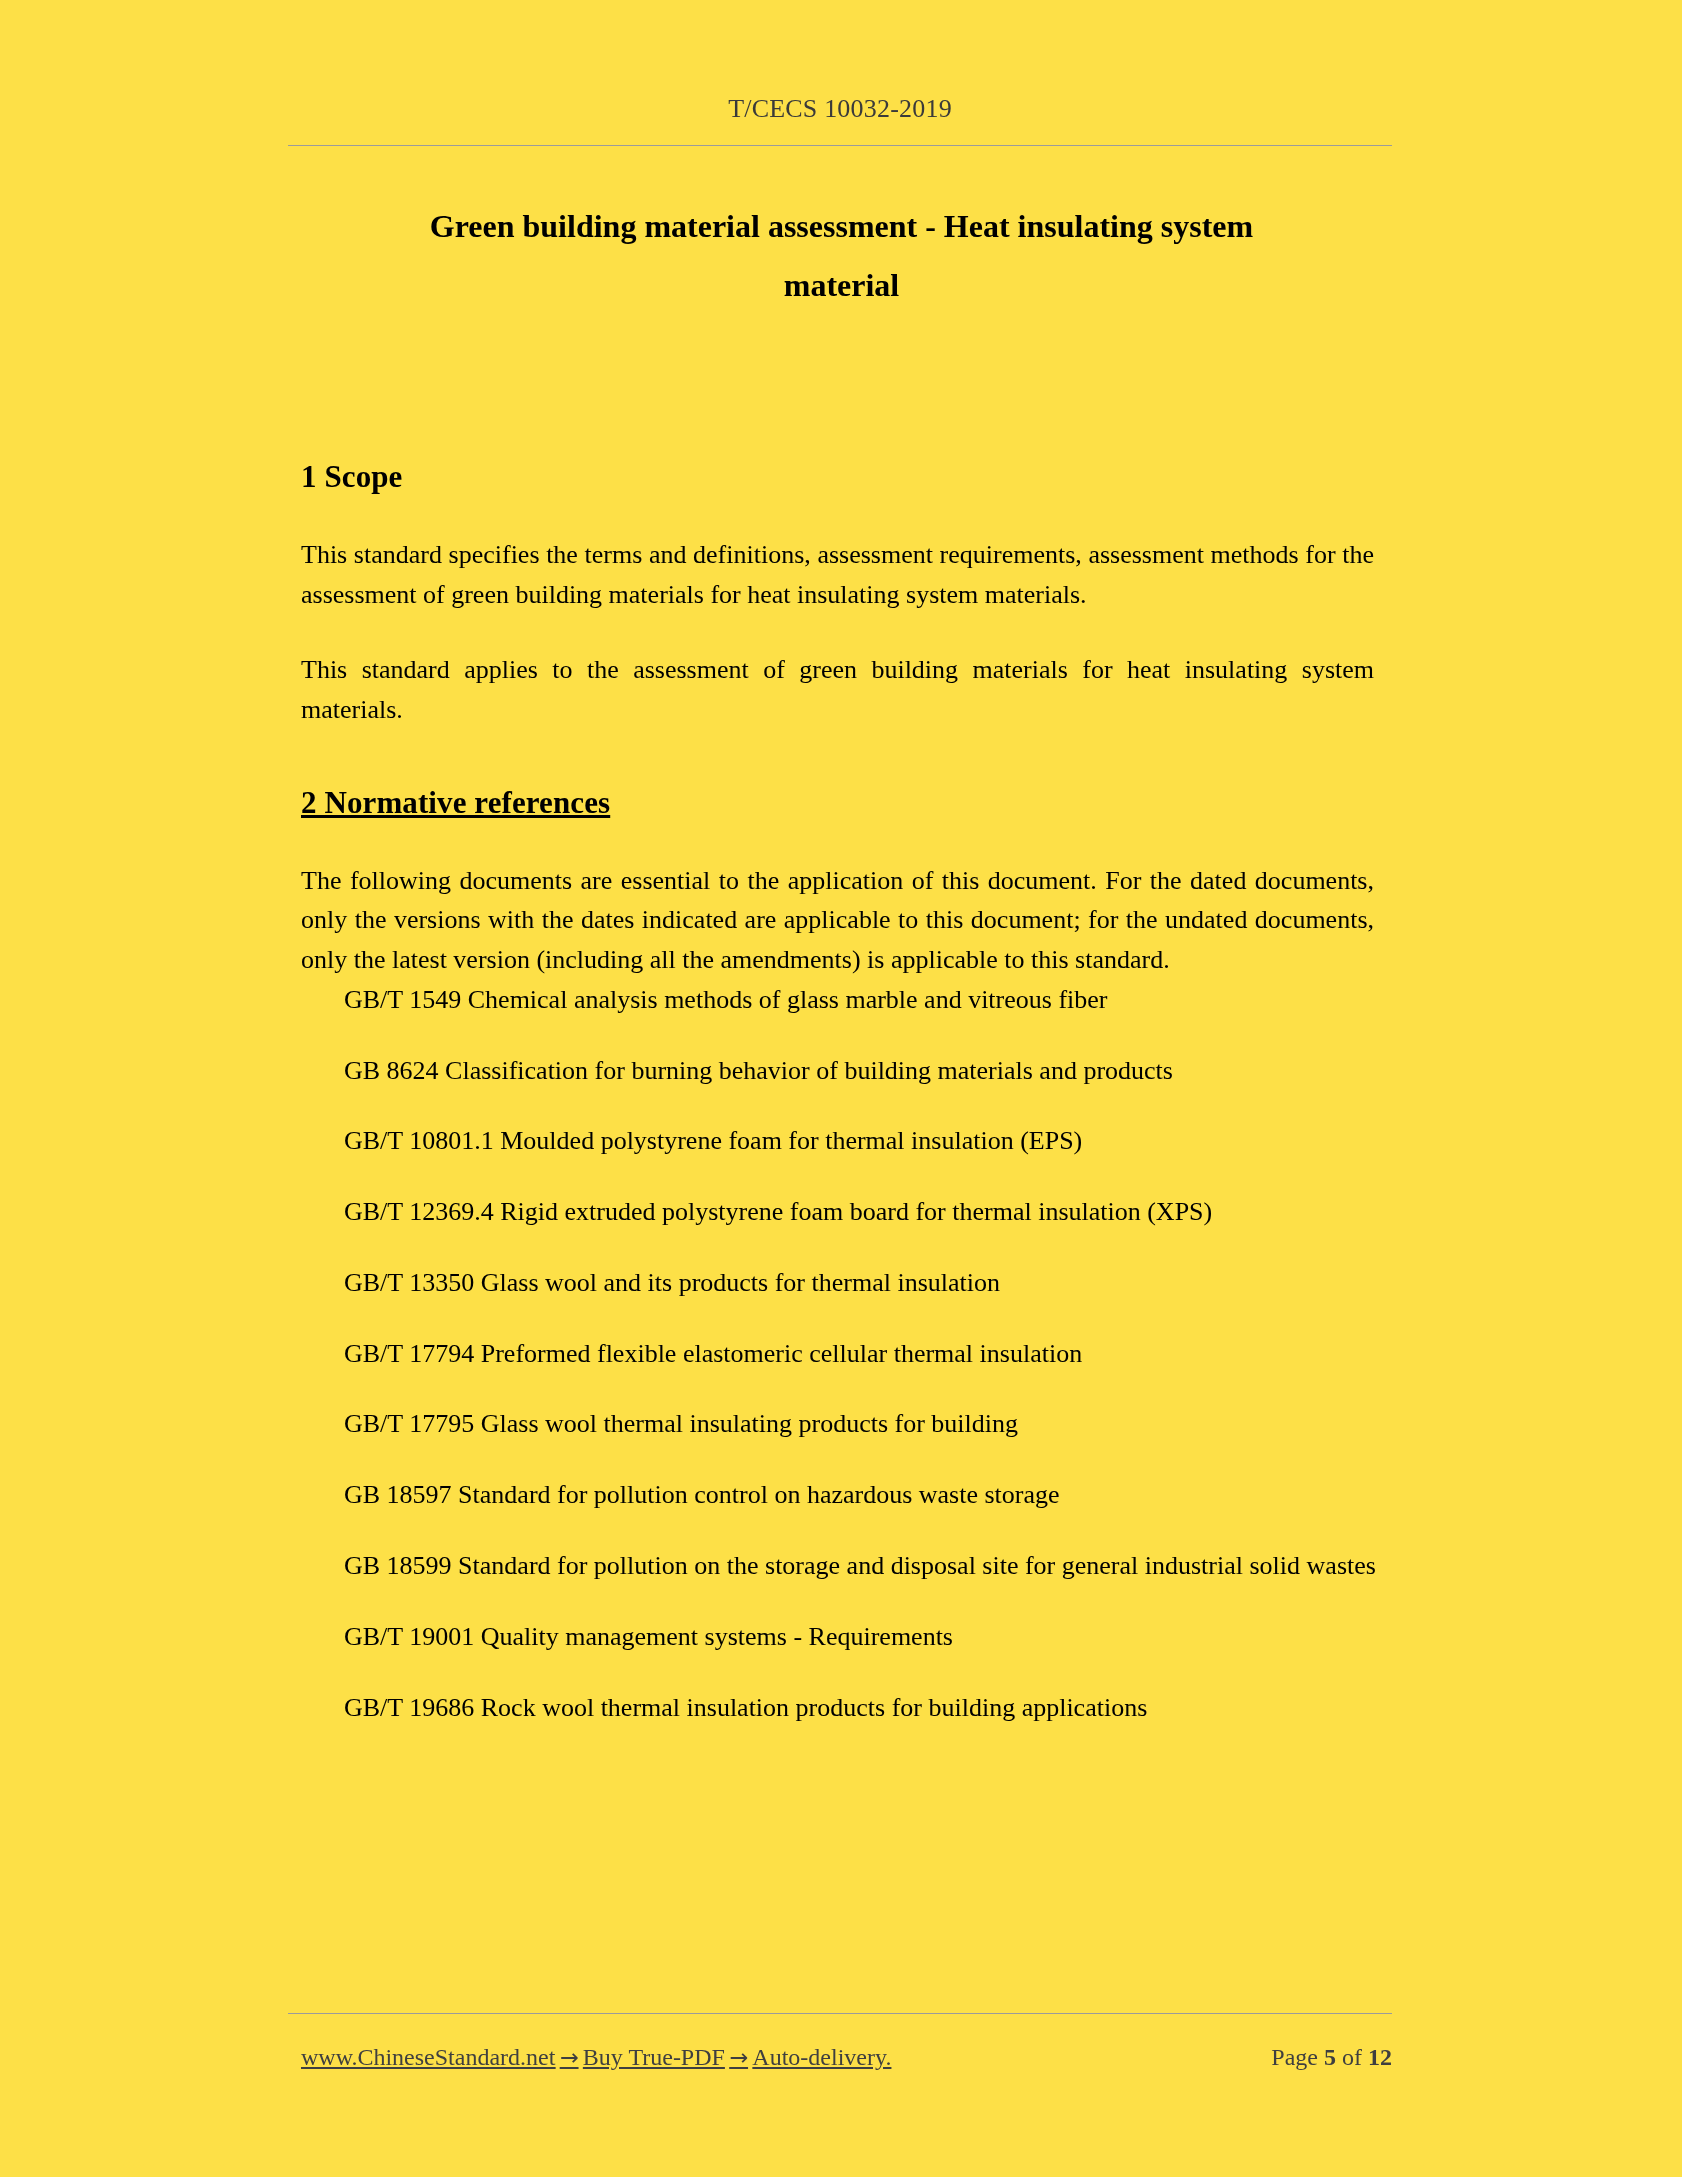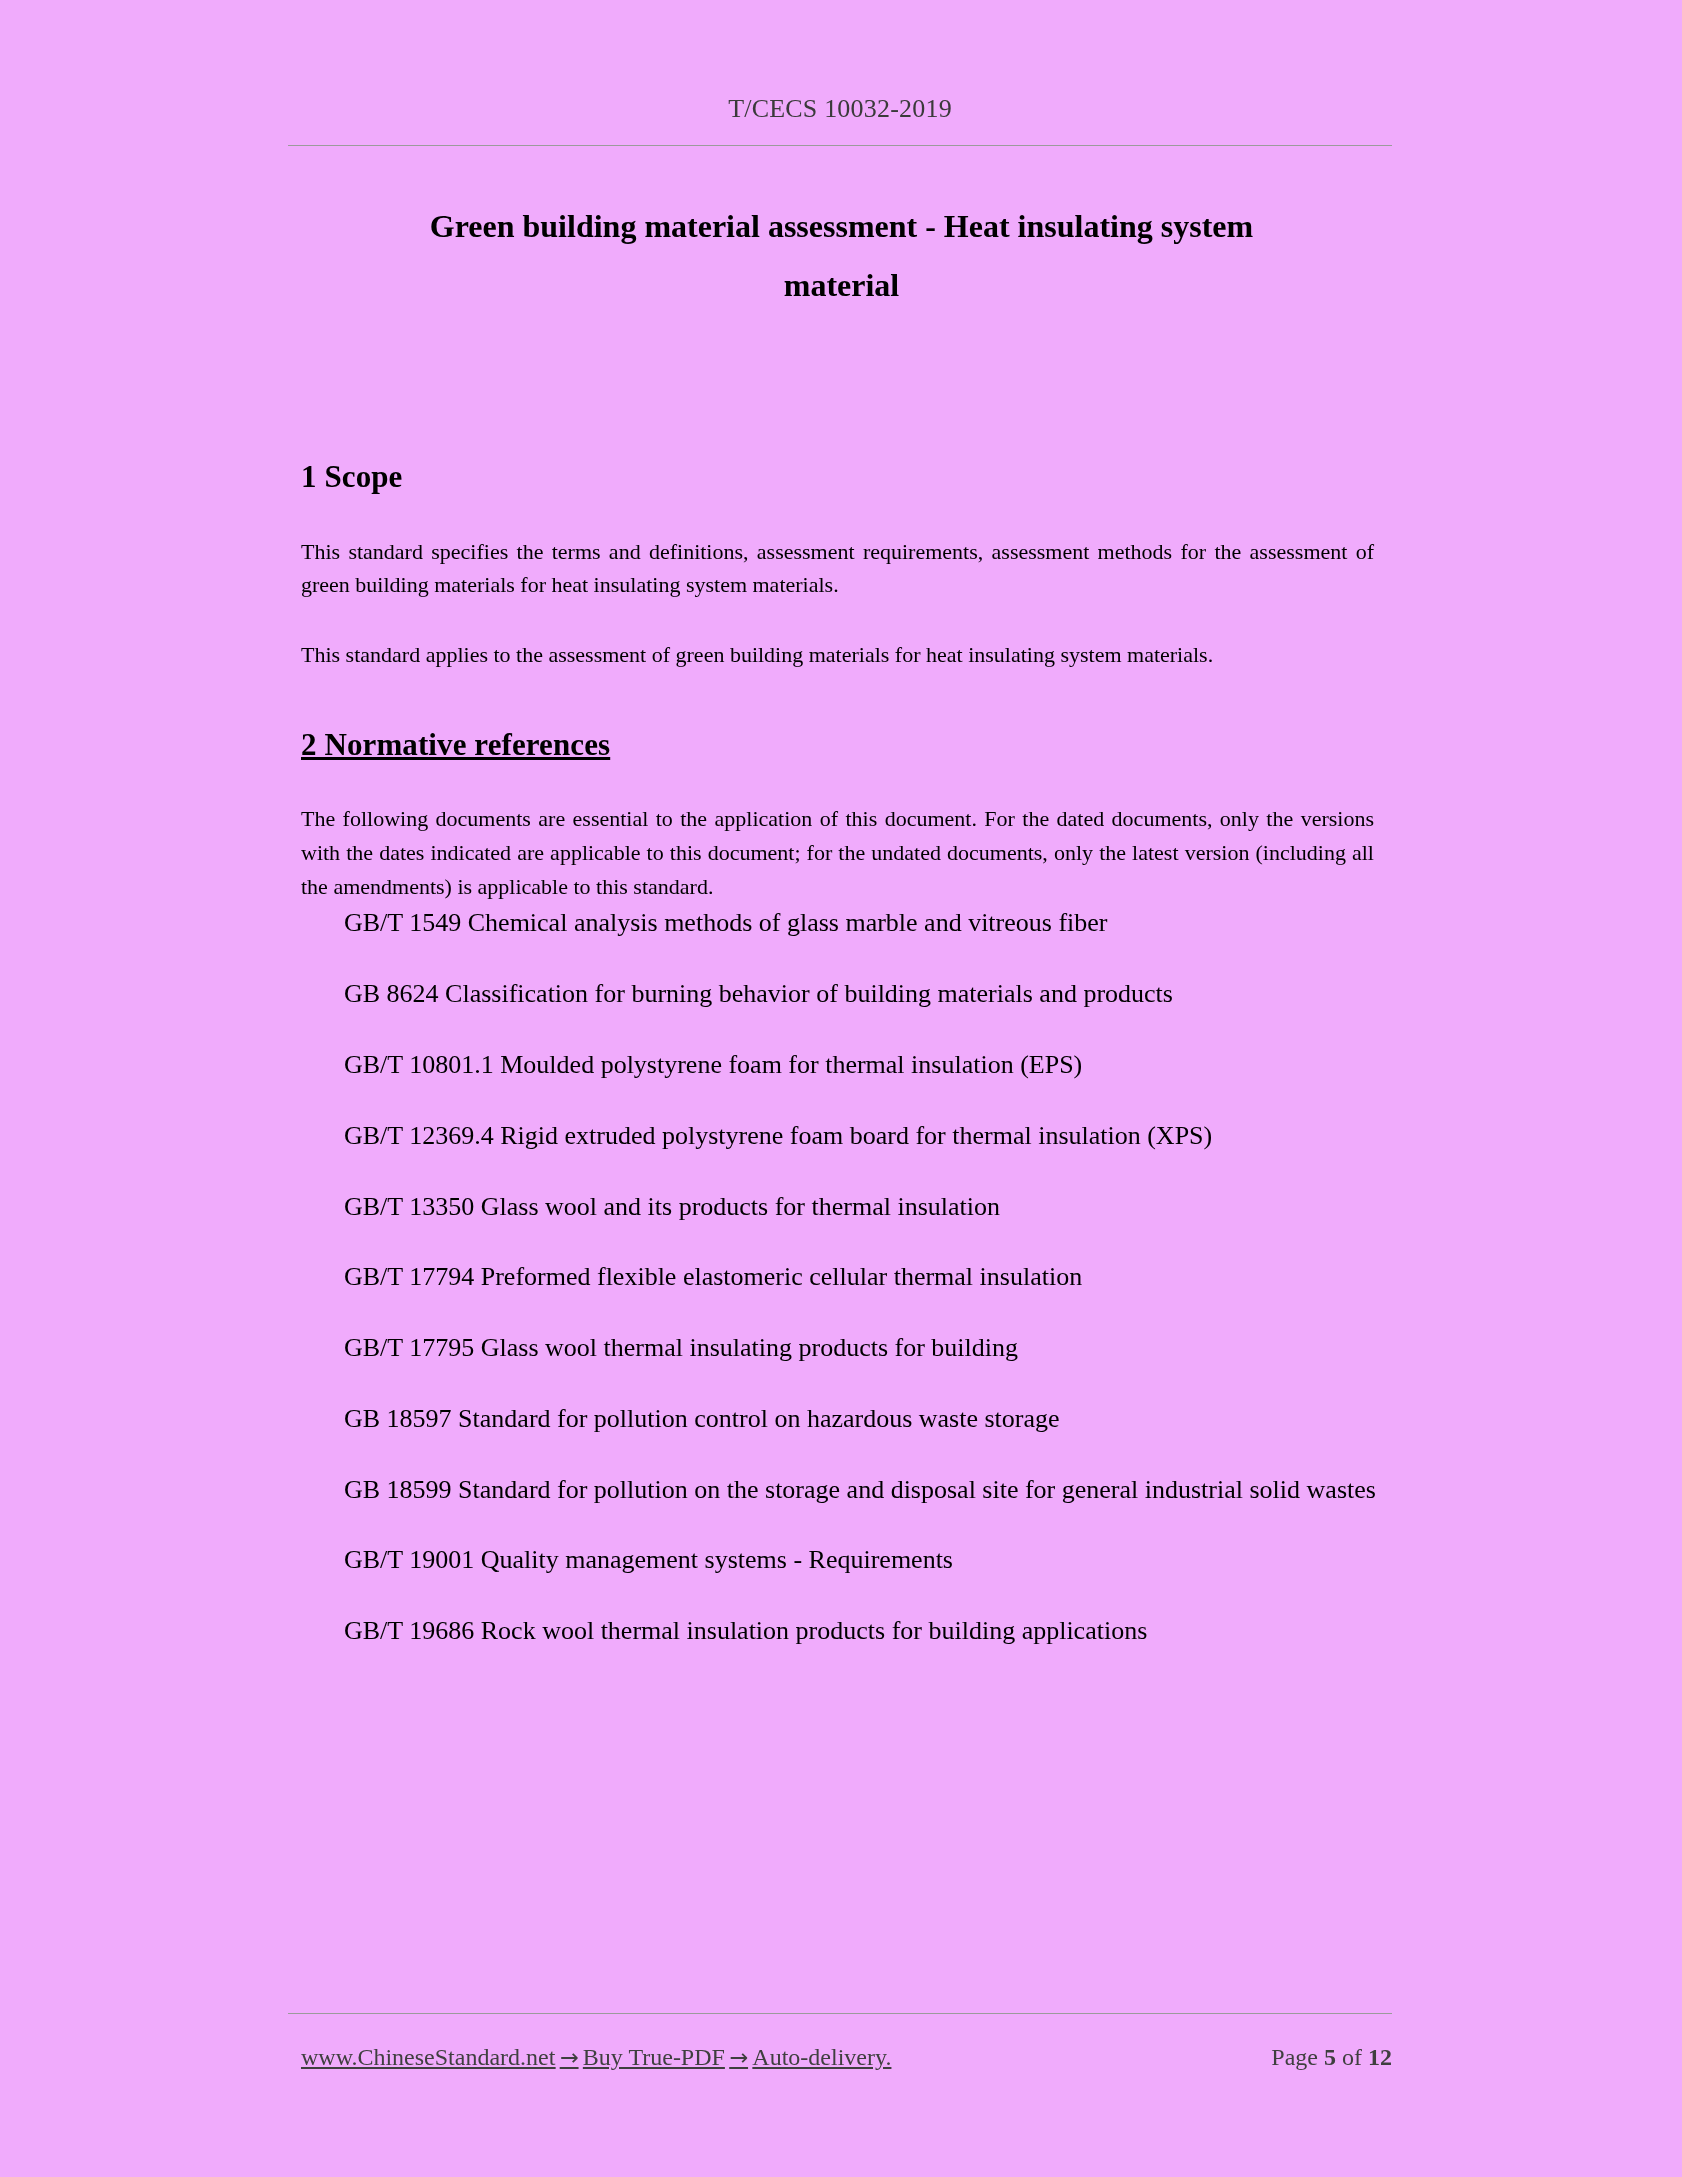--- a/index.html
+++ b/index.html
@@ -6,21 +6,21 @@
   html, body {
     margin: 0;
     padding: 0;
     background: #ffffff;
   }
 
   .page {
     position: relative;
     width: 1683px;
     height: 2177px;
-    background: #f0abfc;
+    background: #fde047;
     margin: 0 auto;
     font-family: "Liberation Serif", "DejaVu Serif", serif;
     color: #000000;
     box-sizing: border-box;
     overflow: hidden;
   }
 
   
   .page-header {
     position: absolute;
@@ -73,21 +73,21 @@
     line-height: 1.25;
     letter-spacing: 0.1px;
   }
 
   h2.section-heading.second {
     margin-top: 54px;
     text-decoration: underline;
   }
 
   p.body-para {
-    font-size: 22px;
+    font-size: 26px;
     line-height: 1.53;
     margin: 0 8px 36px 0;
     text-align: justify;
     text-justify: inter-word;
     hyphens: none;
   }
 
   p.body-para:last-of-type {
     margin-bottom: 0;
   }

